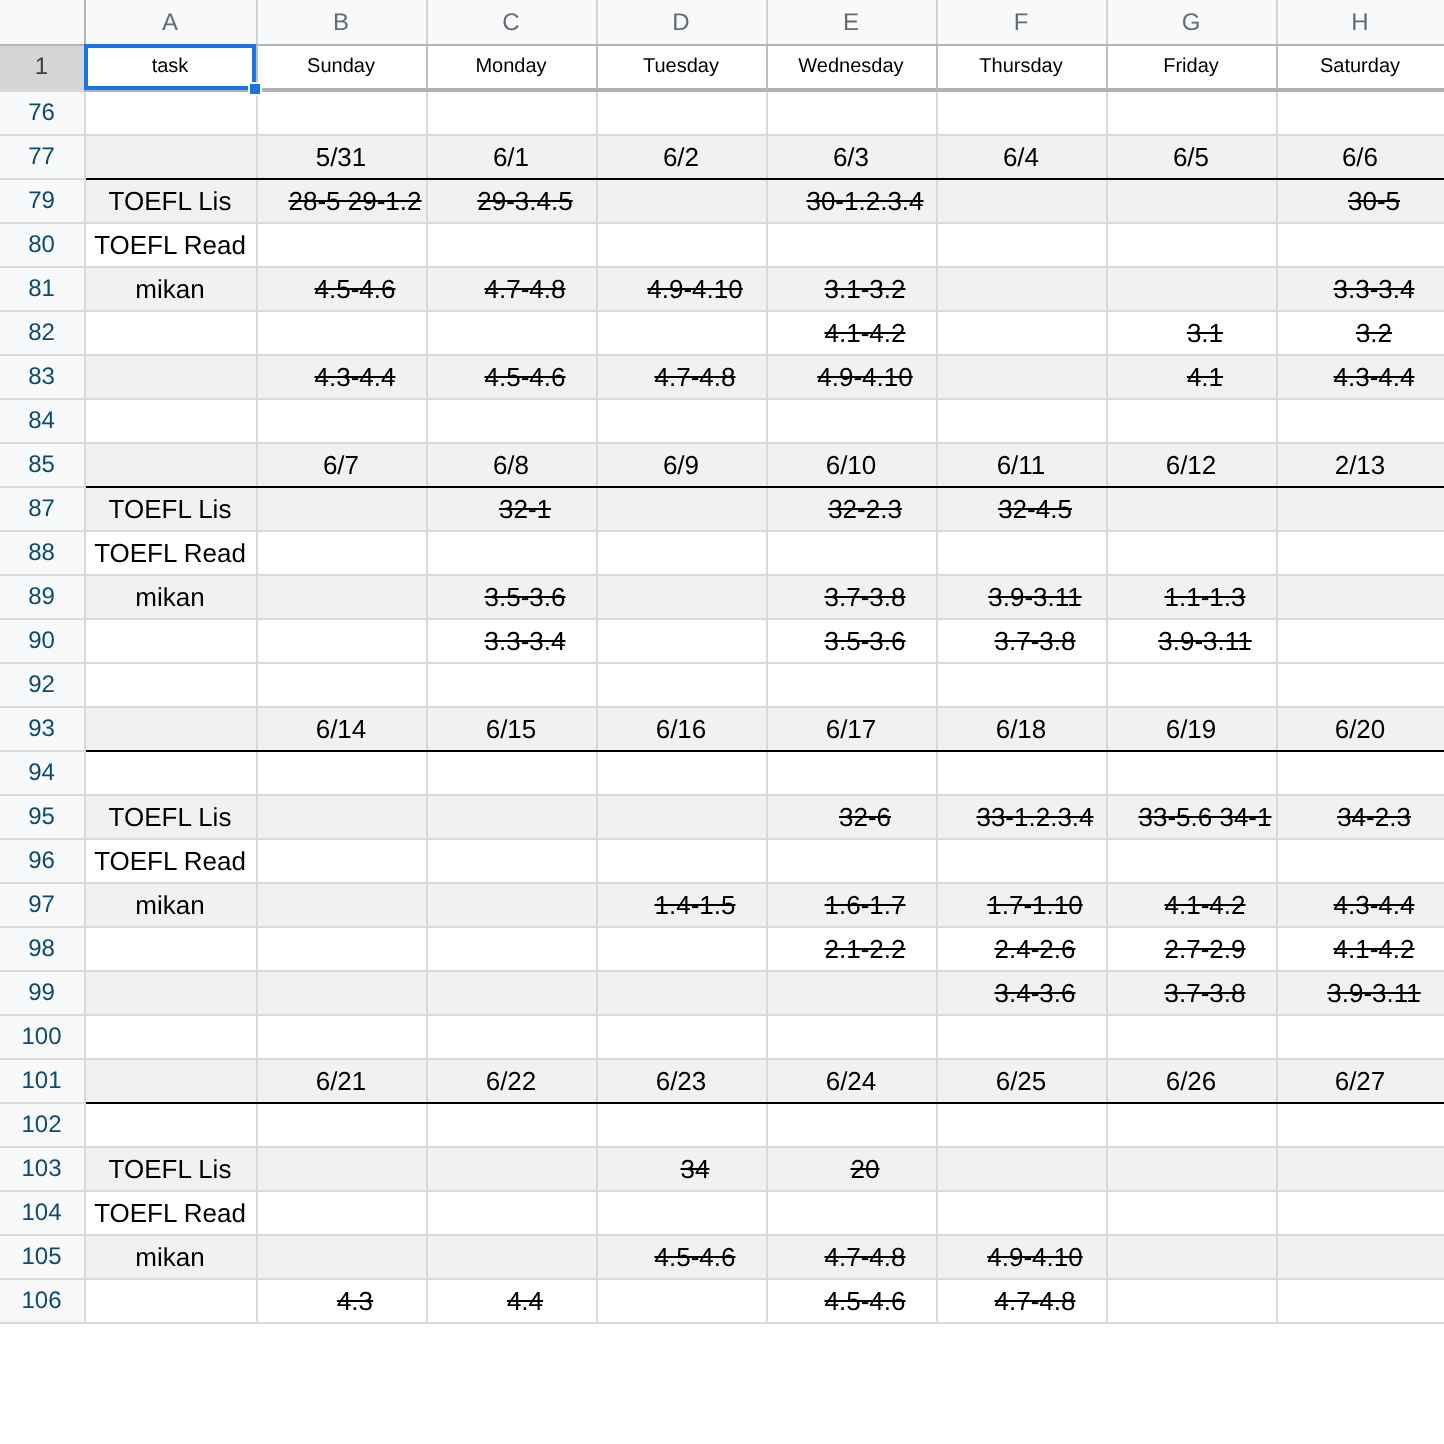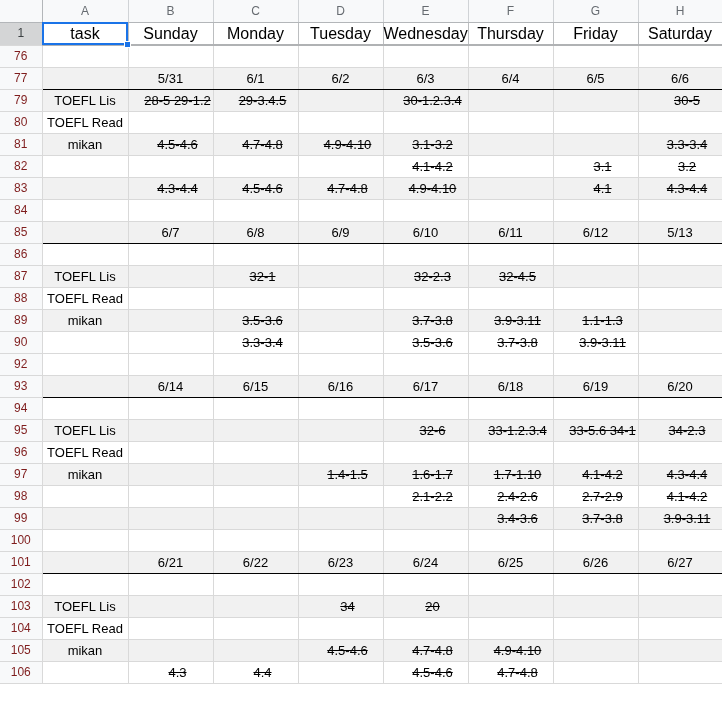--- a/index.html
+++ b/index.html
@@ -47,32 +47,32 @@
     border-bottom: 1px solid #b3b6b9;
     text-align: center;
   }
   tr.colhead th.corner {
     background: #f8f9fa;
     border-right: 1px solid #b3b6b9;
   }
   
   td.rowhead, th.rowhead {
     background: #f8f9fa;
-    color: #7f1d1d;
+    color: #0c4a6e;
     font-size: 12px;
     text-align: center;
     border-right: 1px solid #b3b6b9;
     border-bottom: 1px solid #e0e2e4;
     width: 42px;
   }
   tr.r1 td.rowhead, tr.r1 th.rowhead { background: #d4d5d6; color: #3c4043; }
   
   tr.r1 td.cell {
     background: #c9cbcd;
-    font-size: 16px;
+    font-size: 10px;
     border-bottom: 2px solid #b0b2b4;
     border-right: 1px solid #bcbec0;
   }
   tr.r1 { }
   
   tr.band td.cell { background: #f1f1f1; }
   tr.plain td.cell { background: #ffffff; }
   
   tr.dateline td.cell { border-bottom: 1px solid #000000; }
   .strike { text-decoration: line-through; margin-left: 14px; }
@@ -240,32 +240,21 @@
         </tr>
         <tr class="band dateline">
           <td class="rowhead">85</td>
           <td class="cell"><span></span></td>
           <td class="cell"><span>6/7</span></td>
           <td class="cell"><span>6/8</span></td>
           <td class="cell"><span>6/9</span></td>
           <td class="cell"><span>6/10</span></td>
           <td class="cell"><span>6/11</span></td>
           <td class="cell"><span>6/12</span></td>
-          <td class="cell"><span>5/13</span></td>
-        </tr>
-        <tr class="plain">
-          <td class="rowhead">86</td>
-          <td class="cell"><span></span></td>
-          <td class="cell"><span></span></td>
-          <td class="cell"><span></span></td>
-          <td class="cell"><span></span></td>
-          <td class="cell"><span></span></td>
-          <td class="cell"><span></span></td>
-          <td class="cell"><span></span></td>
-          <td class="cell"><span></span></td>
+          <td class="cell"><span>2/13</span></td>
         </tr>
         <tr class="band">
           <td class="rowhead">87</td>
           <td class="cell"><span>TOEFL Lis</span></td>
           <td class="cell"><span></span></td>
           <td class="cell"><span class="strike">32-1</span></td>
           <td class="cell"><span></span></td>
           <td class="cell"><span class="strike">32-2.3</span></td>
           <td class="cell"><span class="strike">32-4.5</span></td>
           <td class="cell"><span></span></td>

